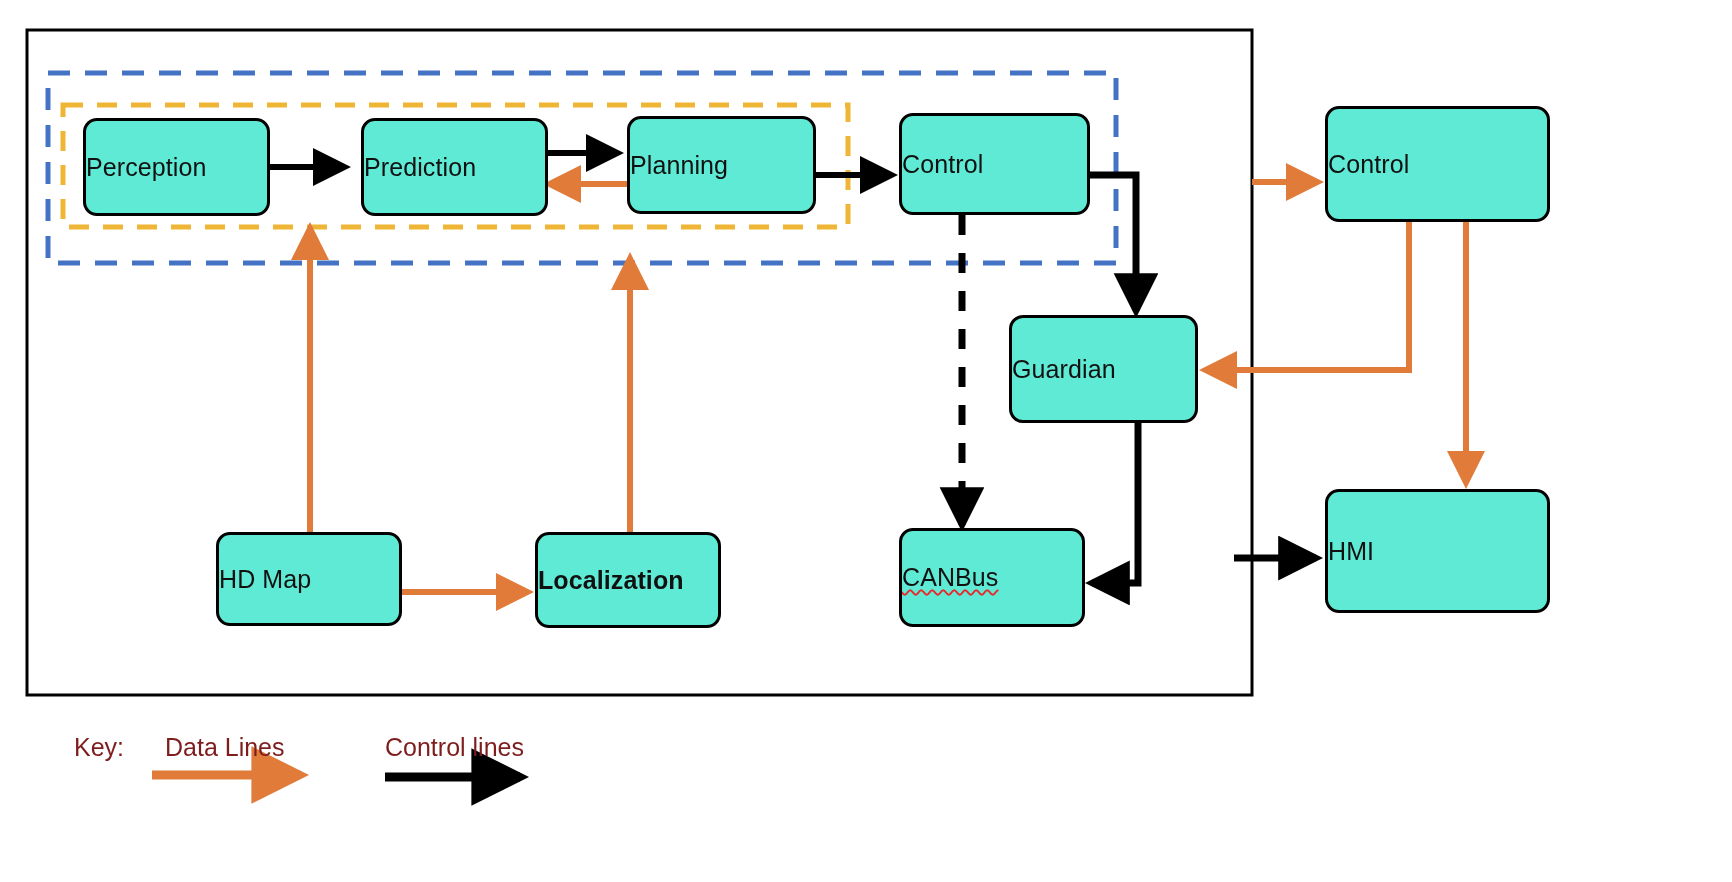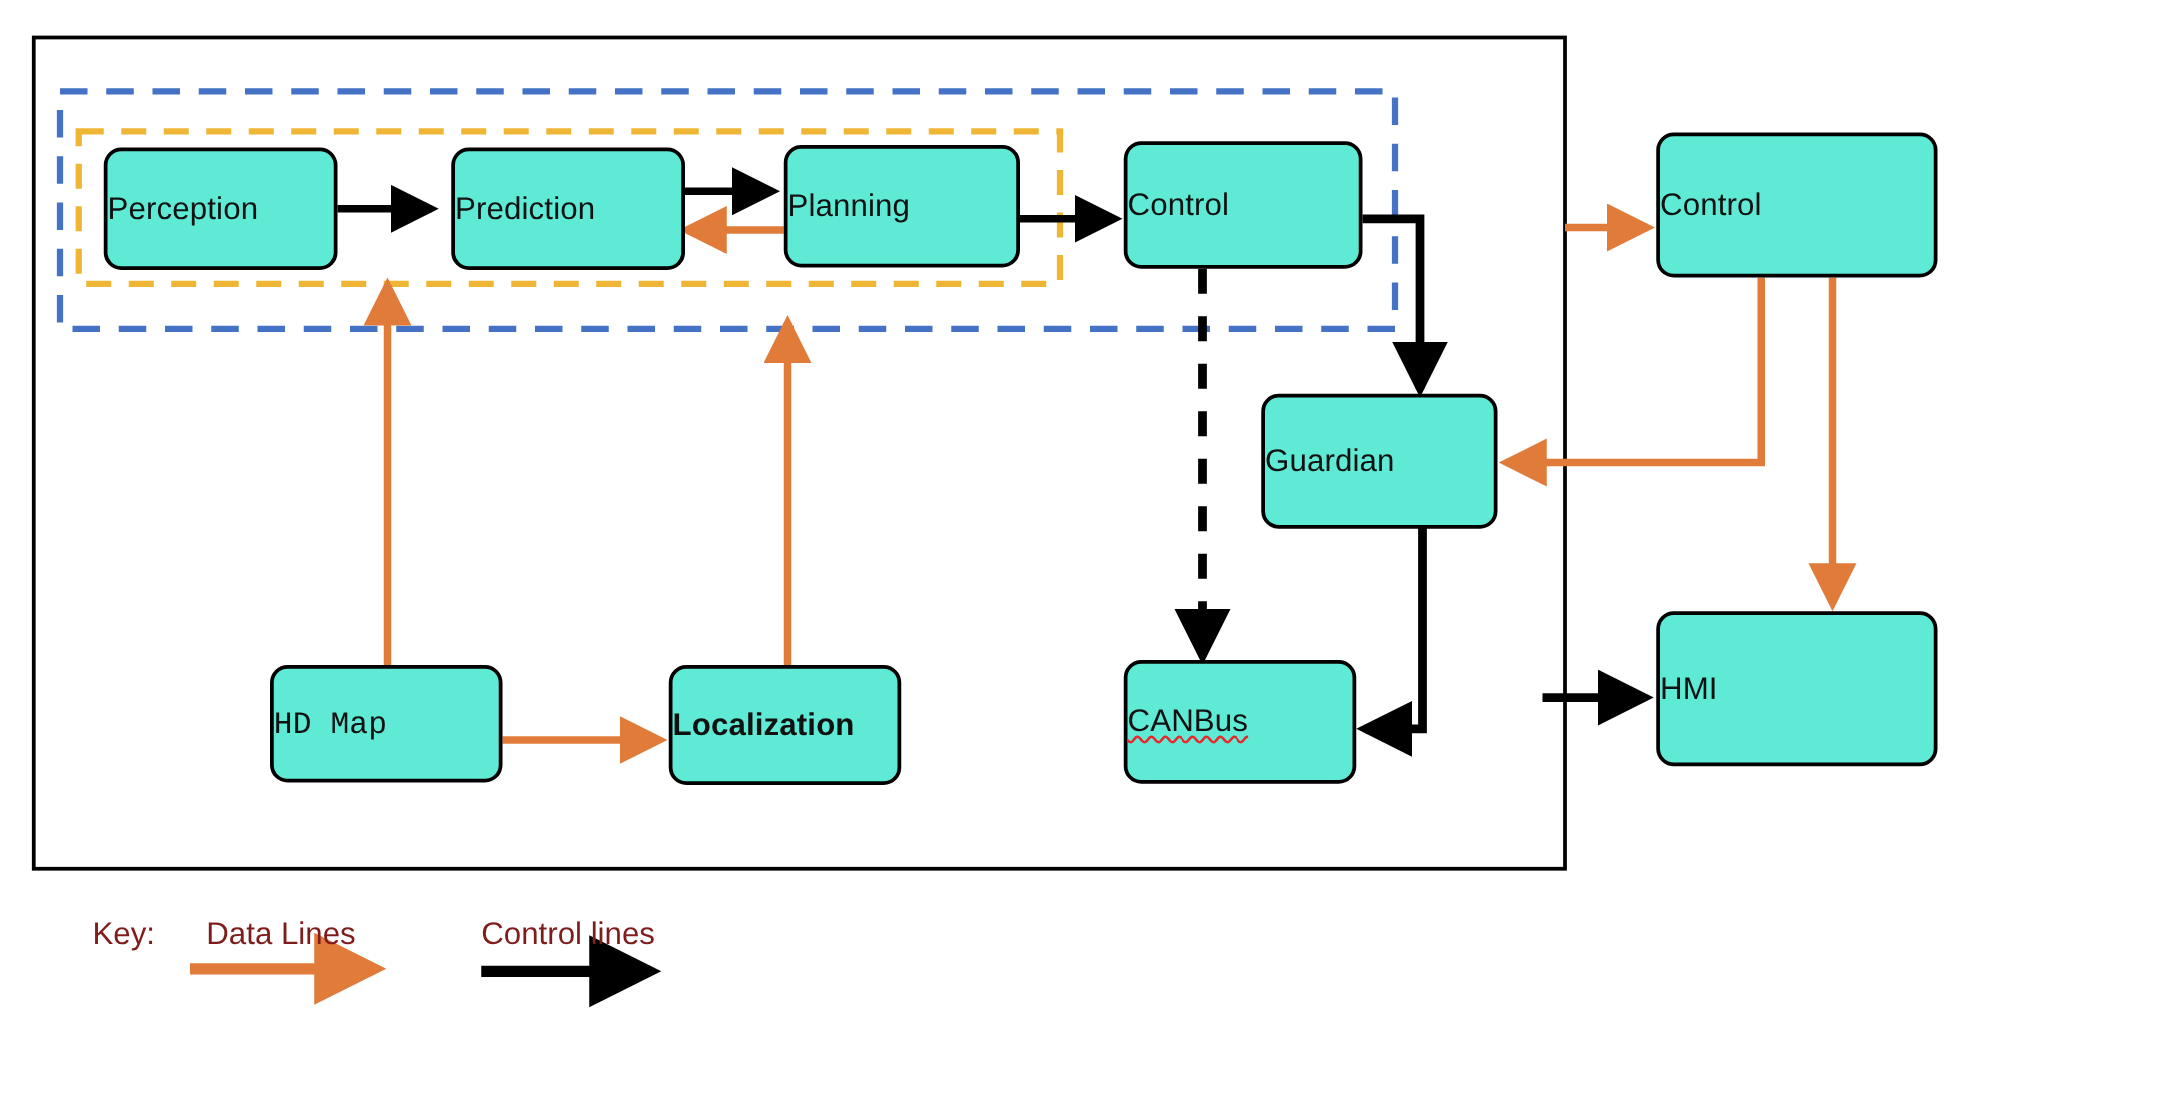--- a/index.html
+++ b/index.html
@@ -91,21 +91,21 @@
   </div>
 
   <div class="nodebox" style="left:899px;top:528px;width:186px;height:99px;">
     <span class="nodelabel spell">CANBus</span>
   </div>
 
   <div class="nodebox" style="left:1325px;top:489px;width:225px;height:124px;">
     <span class="nodelabel">HMI</span>
   </div>
 
-  <div class="nodebox" style="left:216px;top:532px;width:186px;height:94px;font-family:Liberation Mono, monospace;">
+  <div class="nodebox" style="left:216px;top:532px;width:186px;height:94px;">
     <span class="nodelabel">HD Map</span>
   </div>
 
   <div class="nodebox" style="left:535px;top:532px;width:186px;height:96px;font-weight:bold;">
     <span class="nodelabel">Localization</span>
   </div>
 
   <div class="keytext" style="left:74px;top:733px;">Key:</div>
 
   <div class="keytext" style="left:165px;top:733px;">Data Lines</div>

